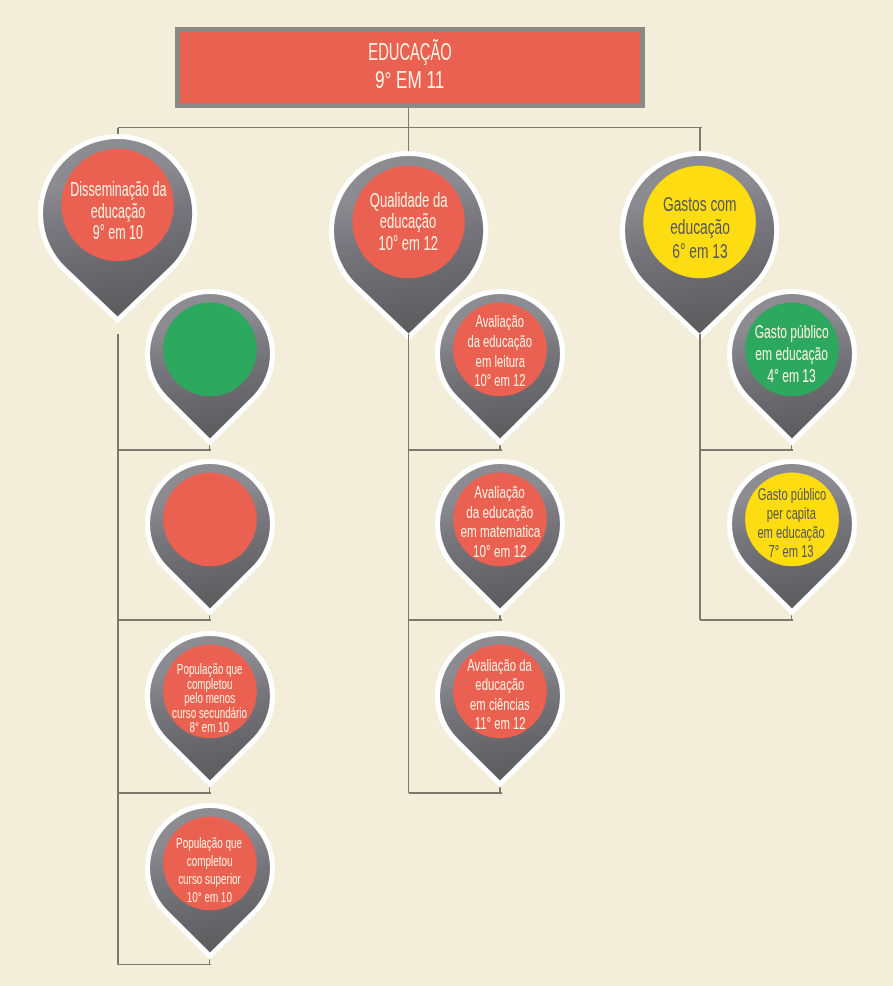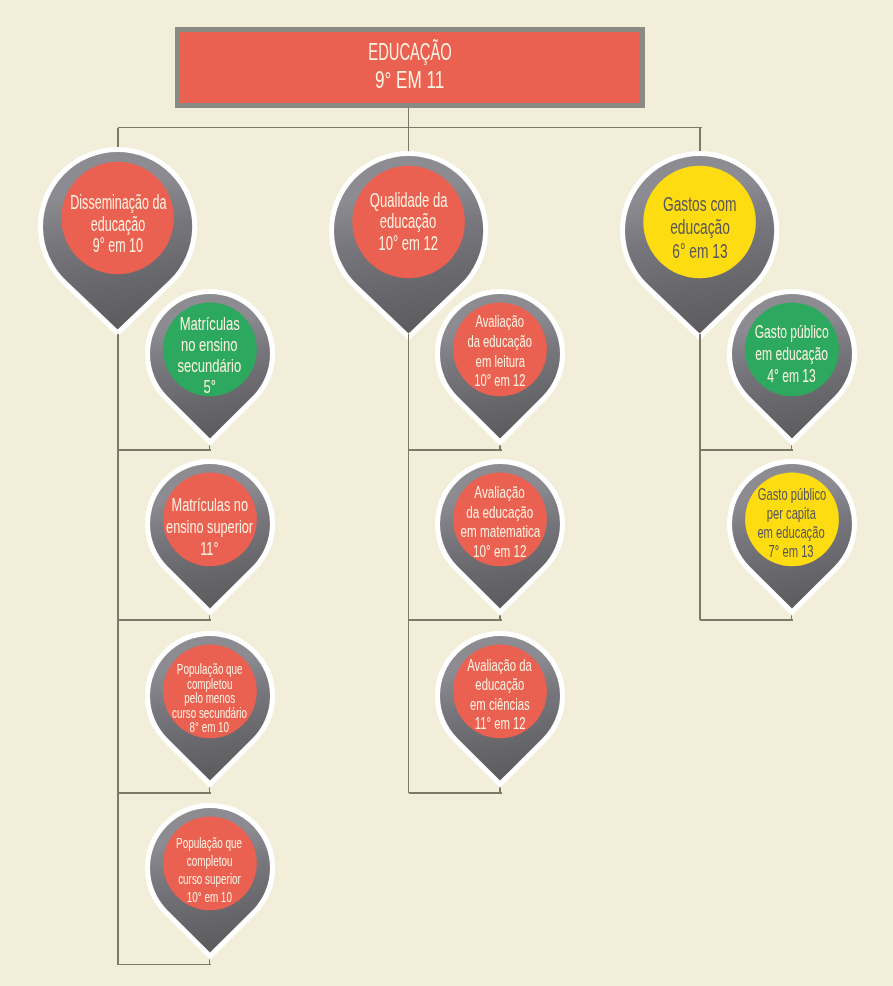--- a/index.html
+++ b/index.html
@@ -25,21 +25,21 @@
 <body>
 
 <div id="stage">
     <div class="titlebox" style="left: 175px; top: 27px; width: 470px; height: 81px; background: rgb(234, 96, 81); border: 5px solid rgb(138, 138, 133);">
       <div class="tl" style="font-size: 24px; line-height: 28px;"><span style="transform: scaleX(0.613);">EDUCAÇÃO</span></div>
       <div class="tl" style="font-size: 24px; line-height: 28px;"><span style="transform: scaleX(0.713);">9° EM 11</span></div>
     </div>
     <div class="conn" style="left: 407.65px; top: 108px; width: 1.7px; height: 19.5px;"></div>
     <div class="conn" style="left: 118px; top: 126.65px; width: 583.7px; height: 1.7px;"></div>
     <div class="conn" style="left: 117.15px; top: 127.5px; width: 1.7px; height: 28.9px;"></div>
-    <div class="pin" style="left: 34.4px; top: 143px; width: 167.2px; height: 195.6px;">
+    <div class="pin" style="left: 34.4px; top: 130px; width: 167.2px; height: 195.6px;">
       <svg width="167.2" height="195.6" viewBox="0 0 167.2 195.6">
         <defs>
           <linearGradient id="pg0" x1="0.42" y1="0" x2="0.58" y2="1">
             <stop offset="0%" stop-color="#8d8c91"></stop>
             <stop offset="20%" stop-color="#8c8b91"></stop>
             <stop offset="44%" stop-color="#78777e"></stop>
             <stop offset="72%" stop-color="#68676b"></stop>
             <stop offset="90%" stop-color="#605f62"></stop>
             <stop offset="100%" stop-color="#5b5a5c"></stop>
           </linearGradient>
@@ -70,26 +70,20 @@
             <stop offset="90%" stop-color="#605f62"></stop>
             <stop offset="100%" stop-color="#5b5a5c"></stop>
           </linearGradient>
         </defs>
         <g transform="translate(9,9)">
           <path d="M 17.70 102.55 A 60 60 0 1 1 102.30 102.55 L 60.00 144.60 Z" fill="#FFFFFF" stroke="#FFFFFF" stroke-width="10" stroke-linejoin="miter" stroke-miterlimit="10"></path>
           <path d="M 17.70 102.55 A 60 60 0 1 1 102.30 102.55 L 60.00 144.60 Z" fill="url(#pg1)"></path>
           <circle cx="60" cy="55.4" r="46.9" fill="#2DA85F"></circle>
         </g>
       </svg>
-      <div class="pinlabel" style="top: 11.4px; width: 138px; height: 120px; font-size: 18.1px; line-height: 21.05px; color: rgb(252, 242, 226);">
-        <div class="tl"><span style="transform: scaleX(0.7203);">Matrículas</span></div>
-        <div class="tl"><span style="transform: scaleX(0.7203);">no ensino</span></div>
-        <div class="tl"><span style="transform: scaleX(0.7203);">secundário</span></div>
-        <div class="tl"><span style="transform: scaleX(0.7203);">5°</span></div>
-      </div>
     </div>
     <div class="conn" style="left: 118px; top: 619.45px; width: 93.2px; height: 1.7px;"></div>
     <div class="conn" style="left: 208.65px; top: 608.9px; width: 1.7px; height: 11.4px;"></div>
     <div class="pin" style="left: 140.5px; top: 455.3px; width: 138px; height: 162.6px;">
       <svg width="138" height="162.6" viewBox="0 0 138 162.6">
         <defs>
           <linearGradient id="pg2" x1="0.42" y1="0" x2="0.58" y2="1">
             <stop offset="0%" stop-color="#8d8c91"></stop>
             <stop offset="20%" stop-color="#8c8b91"></stop>
             <stop offset="44%" stop-color="#78777e"></stop>
@@ -97,25 +91,20 @@
             <stop offset="90%" stop-color="#605f62"></stop>
             <stop offset="100%" stop-color="#5b5a5c"></stop>
           </linearGradient>
         </defs>
         <g transform="translate(9,9)">
           <path d="M 17.70 102.55 A 60 60 0 1 1 102.30 102.55 L 60.00 144.60 Z" fill="#FFFFFF" stroke="#FFFFFF" stroke-width="10" stroke-linejoin="miter" stroke-miterlimit="10"></path>
           <path d="M 17.70 102.55 A 60 60 0 1 1 102.30 102.55 L 60.00 144.60 Z" fill="url(#pg2)"></path>
           <circle cx="60" cy="55.4" r="46.9" fill="#EA6051"></circle>
         </g>
       </svg>
-      <div class="pinlabel" style="top: 11.6px; width: 138px; height: 120px; font-size: 18.6px; line-height: 21.7px; color: rgb(252, 242, 226);">
-        <div class="tl"><span style="transform: scaleX(0.6842);">Matrículas no</span></div>
-        <div class="tl"><span style="transform: scaleX(0.6842);">ensino superior</span></div>
-        <div class="tl"><span style="transform: scaleX(0.6842);">11°</span></div>
-      </div>
     </div>
     <div class="conn" style="left: 118px; top: 791.95px; width: 93.2px; height: 1.7px;"></div>
     <div class="conn" style="left: 208.65px; top: 781px; width: 1.7px; height: 11.8px;"></div>
     <div class="pin" style="left: 140.5px; top: 627.4px; width: 138px; height: 162.6px;">
       <svg width="138" height="162.6" viewBox="0 0 138 162.6">
         <defs>
           <linearGradient id="pg3" x1="0.42" y1="0" x2="0.58" y2="1">
             <stop offset="0%" stop-color="#8d8c91"></stop>
             <stop offset="20%" stop-color="#8c8b91"></stop>
             <stop offset="44%" stop-color="#78777e"></stop>

